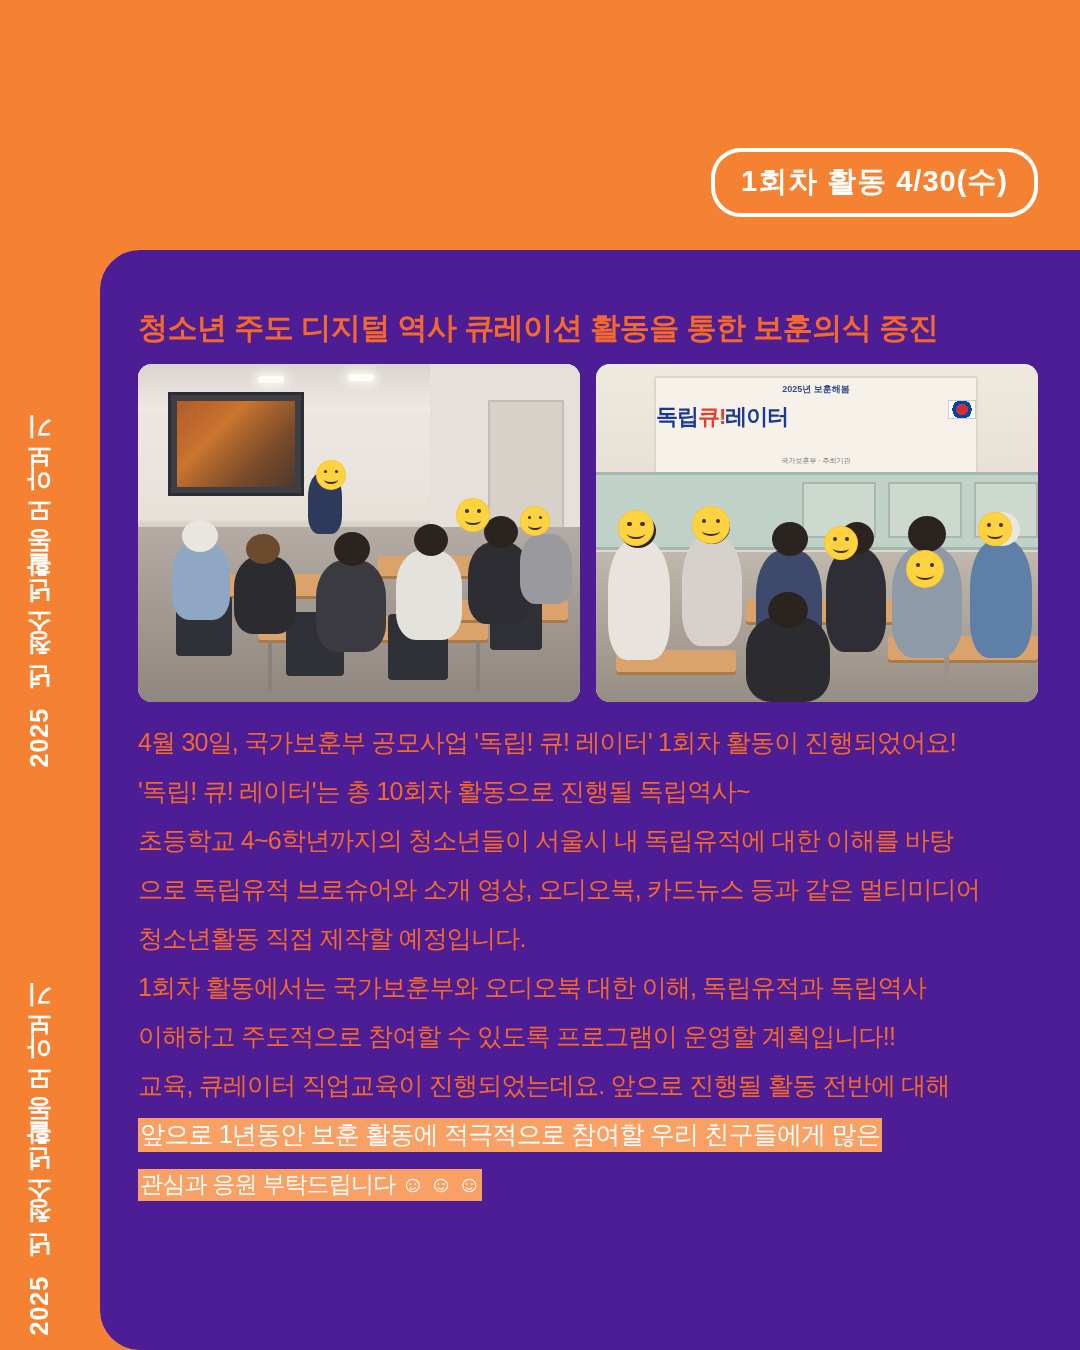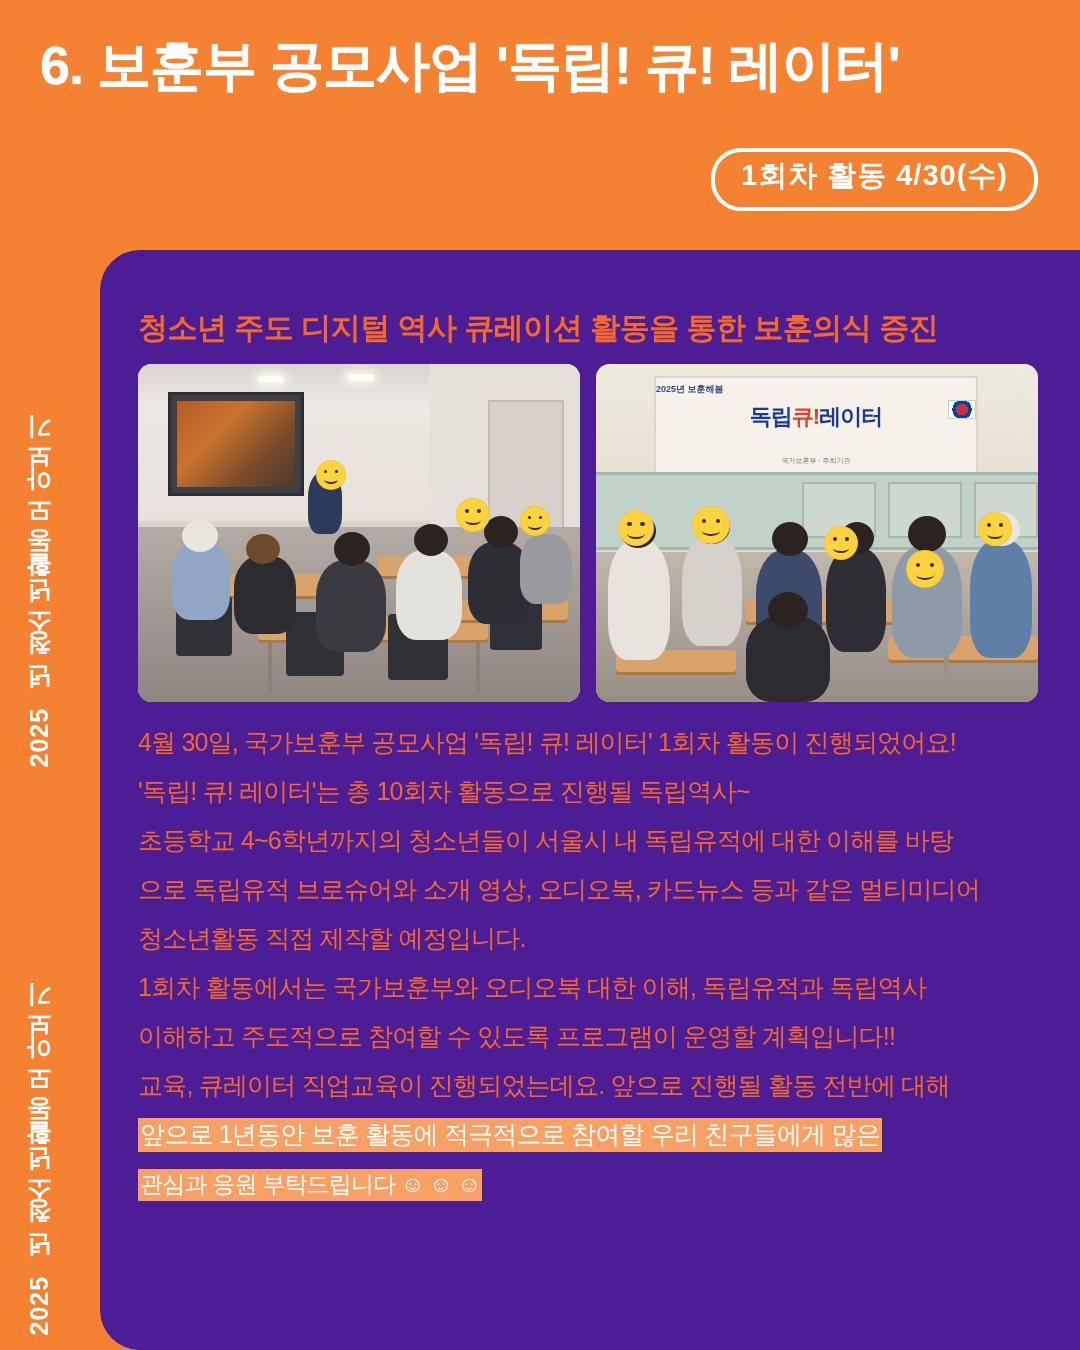--- a/index.html
+++ b/index.html
@@ -35,21 +35,21 @@
     line-height: 1.1;
     white-space: nowrap;
     text-shadow: 0 0 1px #ffffff;
   }
   .session-badge {
     position: absolute;
     top: 148px;
     right: 42px;
     border: 4px solid #ffffff;
     border-radius: 30px;
-    padding: 4px 26px 11px 26px;
+    padding: 10px 26px 11px 26px;
     color: #ffffff;
     font-size: 29px;
     font-weight: 700;
     letter-spacing: 1px;
     white-space: nowrap;
   }
 
   
   .side-label {
     position: absolute;
@@ -150,22 +150,22 @@
     border-bottom:2.5px solid #3a3124; border-radius:0 0 60% 60%;
   }
 
   
   .p2-bg { position:absolute; inset:0; background:linear-gradient(#efeade 0%, #e3ddd2 45%, #cfc7bb 100%); }
   .p2-banner {
     position:absolute; top:12px; left:58px; width:320px; height:96px;
     background:#f6f2ea; border:2px solid #ddd6c9; border-radius:3px;
     overflow:hidden;
   }
-  .p2-banner-top { position:absolute; top:5px; left:0; width:100%; font-size:9px; color:#394a8d; font-weight:700; }
-  .p2-banner-title { position:absolute; top:24px; left:0; width:100%; text-align:center; font-size:22px; font-weight:900; color:#1b3a8f; letter-spacing:-1px;}
+  .p2-banner-top { position:absolute; top:5px; left:0; width:100%; text-align:center; font-size:9px; color:#394a8d; font-weight:700; }
+  .p2-banner-title { position:absolute; top:24px; left:0; width:100%; font-size:22px; font-weight:900; color:#1b3a8f; letter-spacing:-1px;}
   .p2-banner-title .hl { color:#e0402f; }
   .p2-banner-sub { position:absolute; bottom:8px; left:0; width:100%; text-align:center; font-size:7px; color:#777; }
   .p2-flag { position:absolute; width:26px; height:17px; background:#fff; border:1px solid #ccc; }
   .p2-flag::after { content:""; position:absolute; inset:0; background:radial-gradient(circle at 50% 50%, #cd2e3a 0 38%, #0047a0 38% 62%, transparent 62%); }
   .p2-glass { position:absolute; top:108px; left:0; width:100%; height:72px; background:rgba(182,205,196,.75); border-top:3px solid #9fb9b0; border-bottom:3px solid #9fb9b0; }
   .p2-frame { position:absolute; top:118px; width:70px; height:52px; background:#cdd8cf; border:2px solid #aab7ad; }
   .p2-floor2 { position:absolute; bottom:0; left:0; width:100%; height:150px; background:linear-gradient(#c0b7ad,#968d84); }
 
   
   .body-text {
@@ -185,21 +185,20 @@
     padding: 2px 2px 4px 2px;
     box-decoration-break: clone;
     -webkit-box-decoration-break: clone;
   }
   .emoji { font-size: 23px; margin-top: 45px; }
 </style>
 </head>
 <body>
 
 <div class="header">
-  <div class="main-title">6. 보훈부 공모사업 '독립! 큐! 레이터'</div>
   <div class="session-badge">1회차 활동 4/30(수)</div>
 </div>
 
 <div class="side-label side-label-1">2025년 청소년활동 모아보기</div>
 <div class="side-label side-label-2">2025년 청소년활동 모아보기</div>
 
 <div class="card">
 
   <div class="card-heading">청소년 주도 디지털 역사 큐레이션 활동을 통한 보훈의식 증진</div>
 

